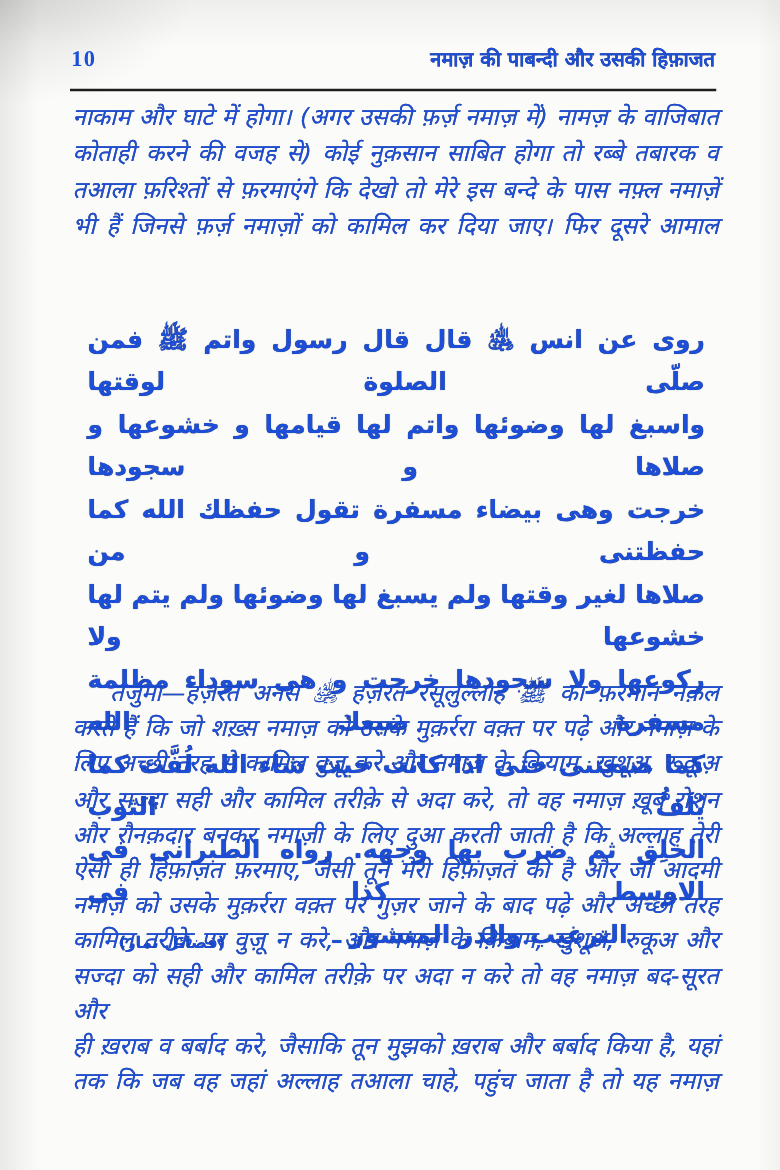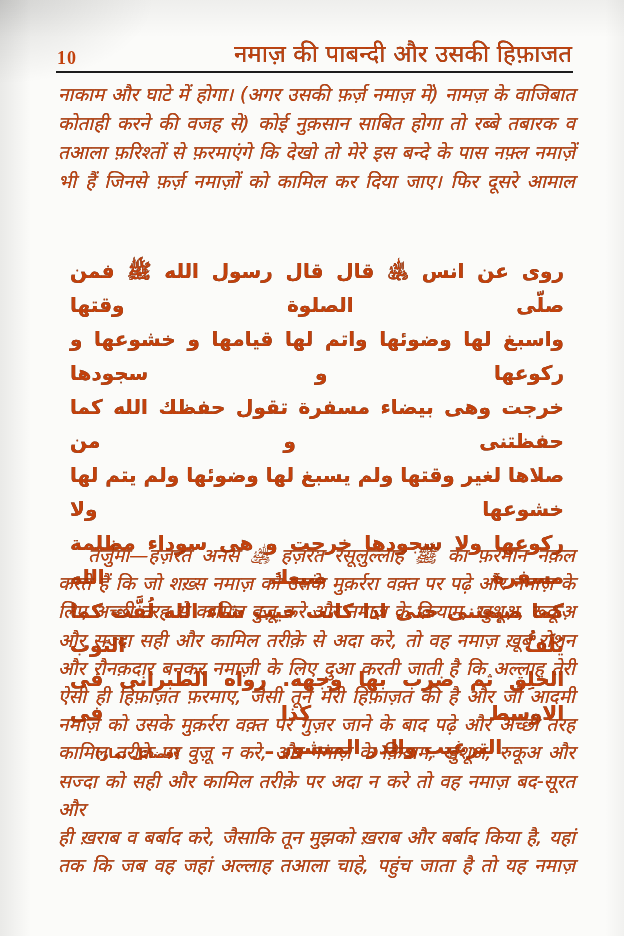--- a/index.html
+++ b/index.html
@@ -2,21 +2,21 @@
 <html><head>
 <meta charset="utf-8">
 <style>
   html,body { margin:0; padding:0; background:#e8e6e2; }
   .page {
     position:relative;
     width:624px; height:936px;
     margin:0 auto;
     background:#fbfbf9;
     overflow:hidden;
-    color:#c2410c;
+    color:#1d4ed8;
     font-family:"DejaVu Sans","Liberation Sans",sans-serif;
   }
   
   .page::before {
     content:"";
     position:absolute; inset:0; pointer-events:none;
     background:
       radial-gradient(220px 120px at 0% 0%, rgba(0,0,0,0.12), rgba(0,0,0,0) 70%),
       linear-gradient(to right, rgba(0,0,0,0.07), rgba(0,0,0,0) 5%),
       linear-gradient(to bottom, rgba(0,0,0,0.05), rgba(0,0,0,0) 4%),
@@ -24,21 +24,21 @@
   }
   .header {
     position:absolute; top:36px; left:57px; right:52px;
     display:flex; justify-content:space-between; align-items:flex-end;
   }
   .page-num {
     font-family:"Liberation Serif","DejaVu Serif",serif;
     font-weight:700; font-size:18px; letter-spacing:1px;
   }
   .header-title {
-    font-size:24px; font-weight:400;
+    font-size:16px; font-weight:700;
     text-shadow:0 0 0.5px rgba(0,0,0,0.8);
   }
   .header-rule {
     position:absolute; top:71px; left:56px; right:51px;
     border-top:2.4px solid #1d1d1d;
   }
   .textblock { position:absolute; }
   .hline {
     text-align:justify; text-align-last:justify;
     text-shadow:0 0 0.5px rgba(0,0,0,0.65);
@@ -89,22 +89,22 @@
   <div class="header-rule"></div>
 
   <div class="textblock intro">
     <div class="hline">नाकाम और घाटे में होगा। (अगर उसकी फ़र्ज़ नमाज़ में) नामज़ के वाजिबात</div>
     <div class="hline">कोताही करने की वजह से) कोई नुक़सान साबित होगा तो रब्बे तबारक व</div>
     <div class="hline">तआला फ़रिश्तों से फ़रमाएंगे कि देखो तो मेरे इस बन्दे के पास नफ़्ल नमाज़ें</div>
     <div class="hline">भी हैं जिनसे फ़र्ज़ नमाज़ों को कामिल कर दिया जाए। फिर दूसरे आमाल</div>
   </div>
 
   <div class="textblock arabic">
-    <div class="aline">روى عن انس ﵁ قال قال رسول الله ﷺ فمن صلّى الصلوة وقتها</div>
-    <div class="aline">واسبغ لها وضوئها واتم لها قيامها و خشوعها و ركوعها و سجودها</div>
+    <div class="aline">روى عن انس ﵁ قال قال رسول واتم ﷺ فمن صلّى الصلوة لوقتها</div>
+    <div class="aline">واسبغ لها وضوئها واتم لها قيامها و خشوعها و صلاها و سجودها</div>
     <div class="aline">خرجت وهى بيضاء مسفرة تقول حفظك الله كما حفظتنى و من</div>
     <div class="aline">صلاها لغير وقتها ولم يسبغ لها وضوئها ولم يتم لها خشوعها ولا</div>
     <div class="aline">ركوعها ولا سجودها خرجت و هى سوداء مظلمة مسفرة ضيعك الله</div>
     <div class="aline">كما ضيعتنى حتى اذا كانت حيث شاء الله لُفَّت كما يُلَفُّ الثوب</div>
     <div class="aline">الخلِق ثم ضرب بها وجهه. رواه الطبرانى فى الاوسط كذا فى</div>
     <div class="arabic-last-row">
       <span class="citation">(فضائل نماز)</span>
       <span class="arabic-lastline">الترغيب والدر المنشور ـ</span>
     </div>
   </div>

